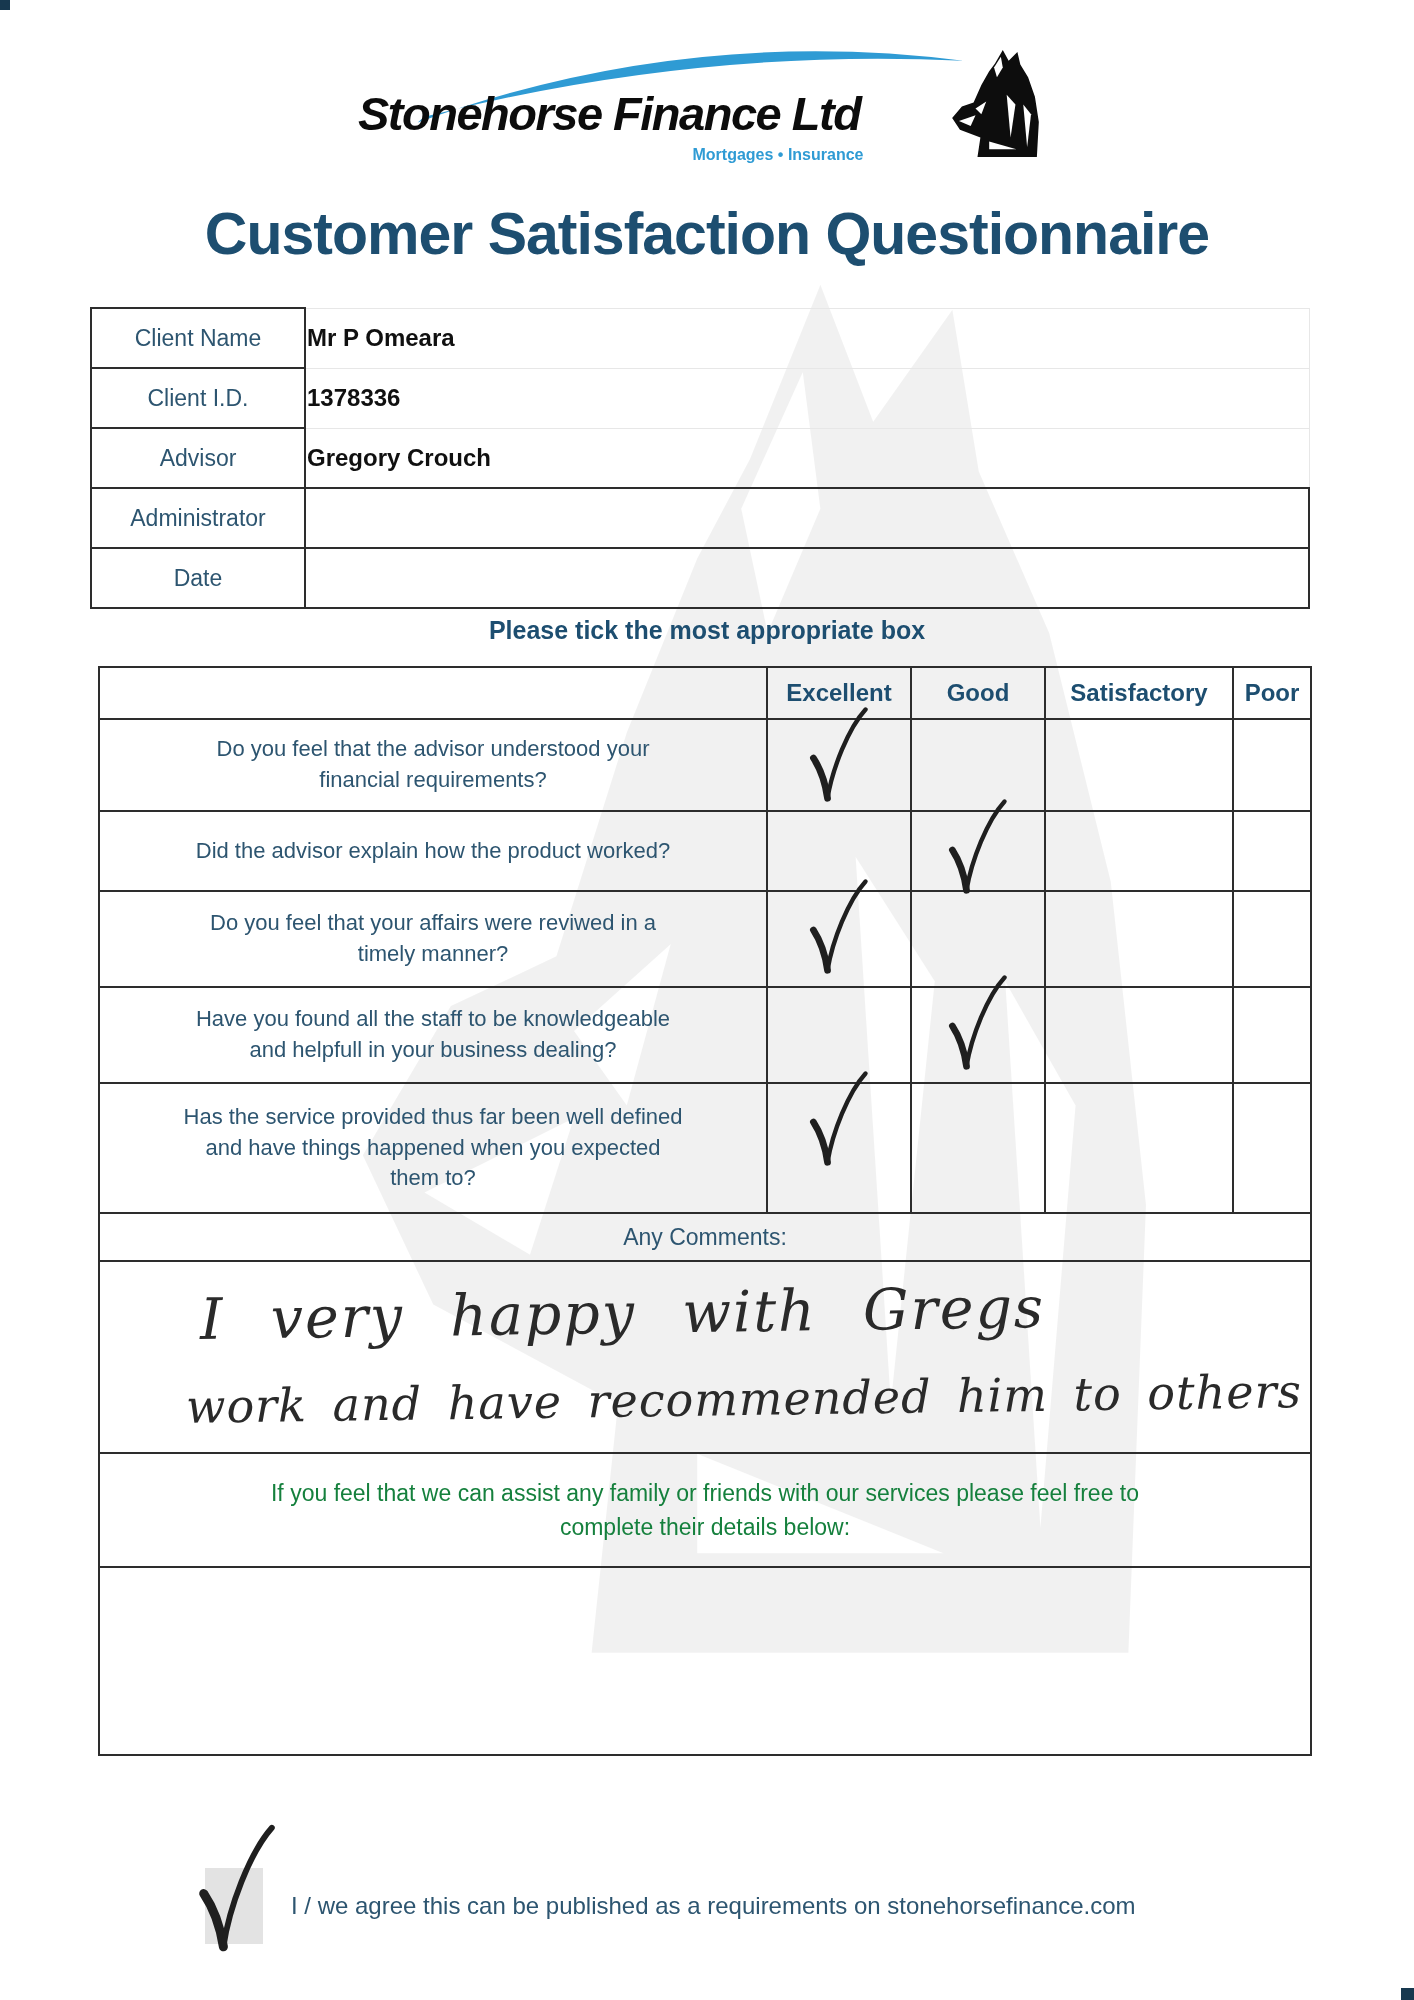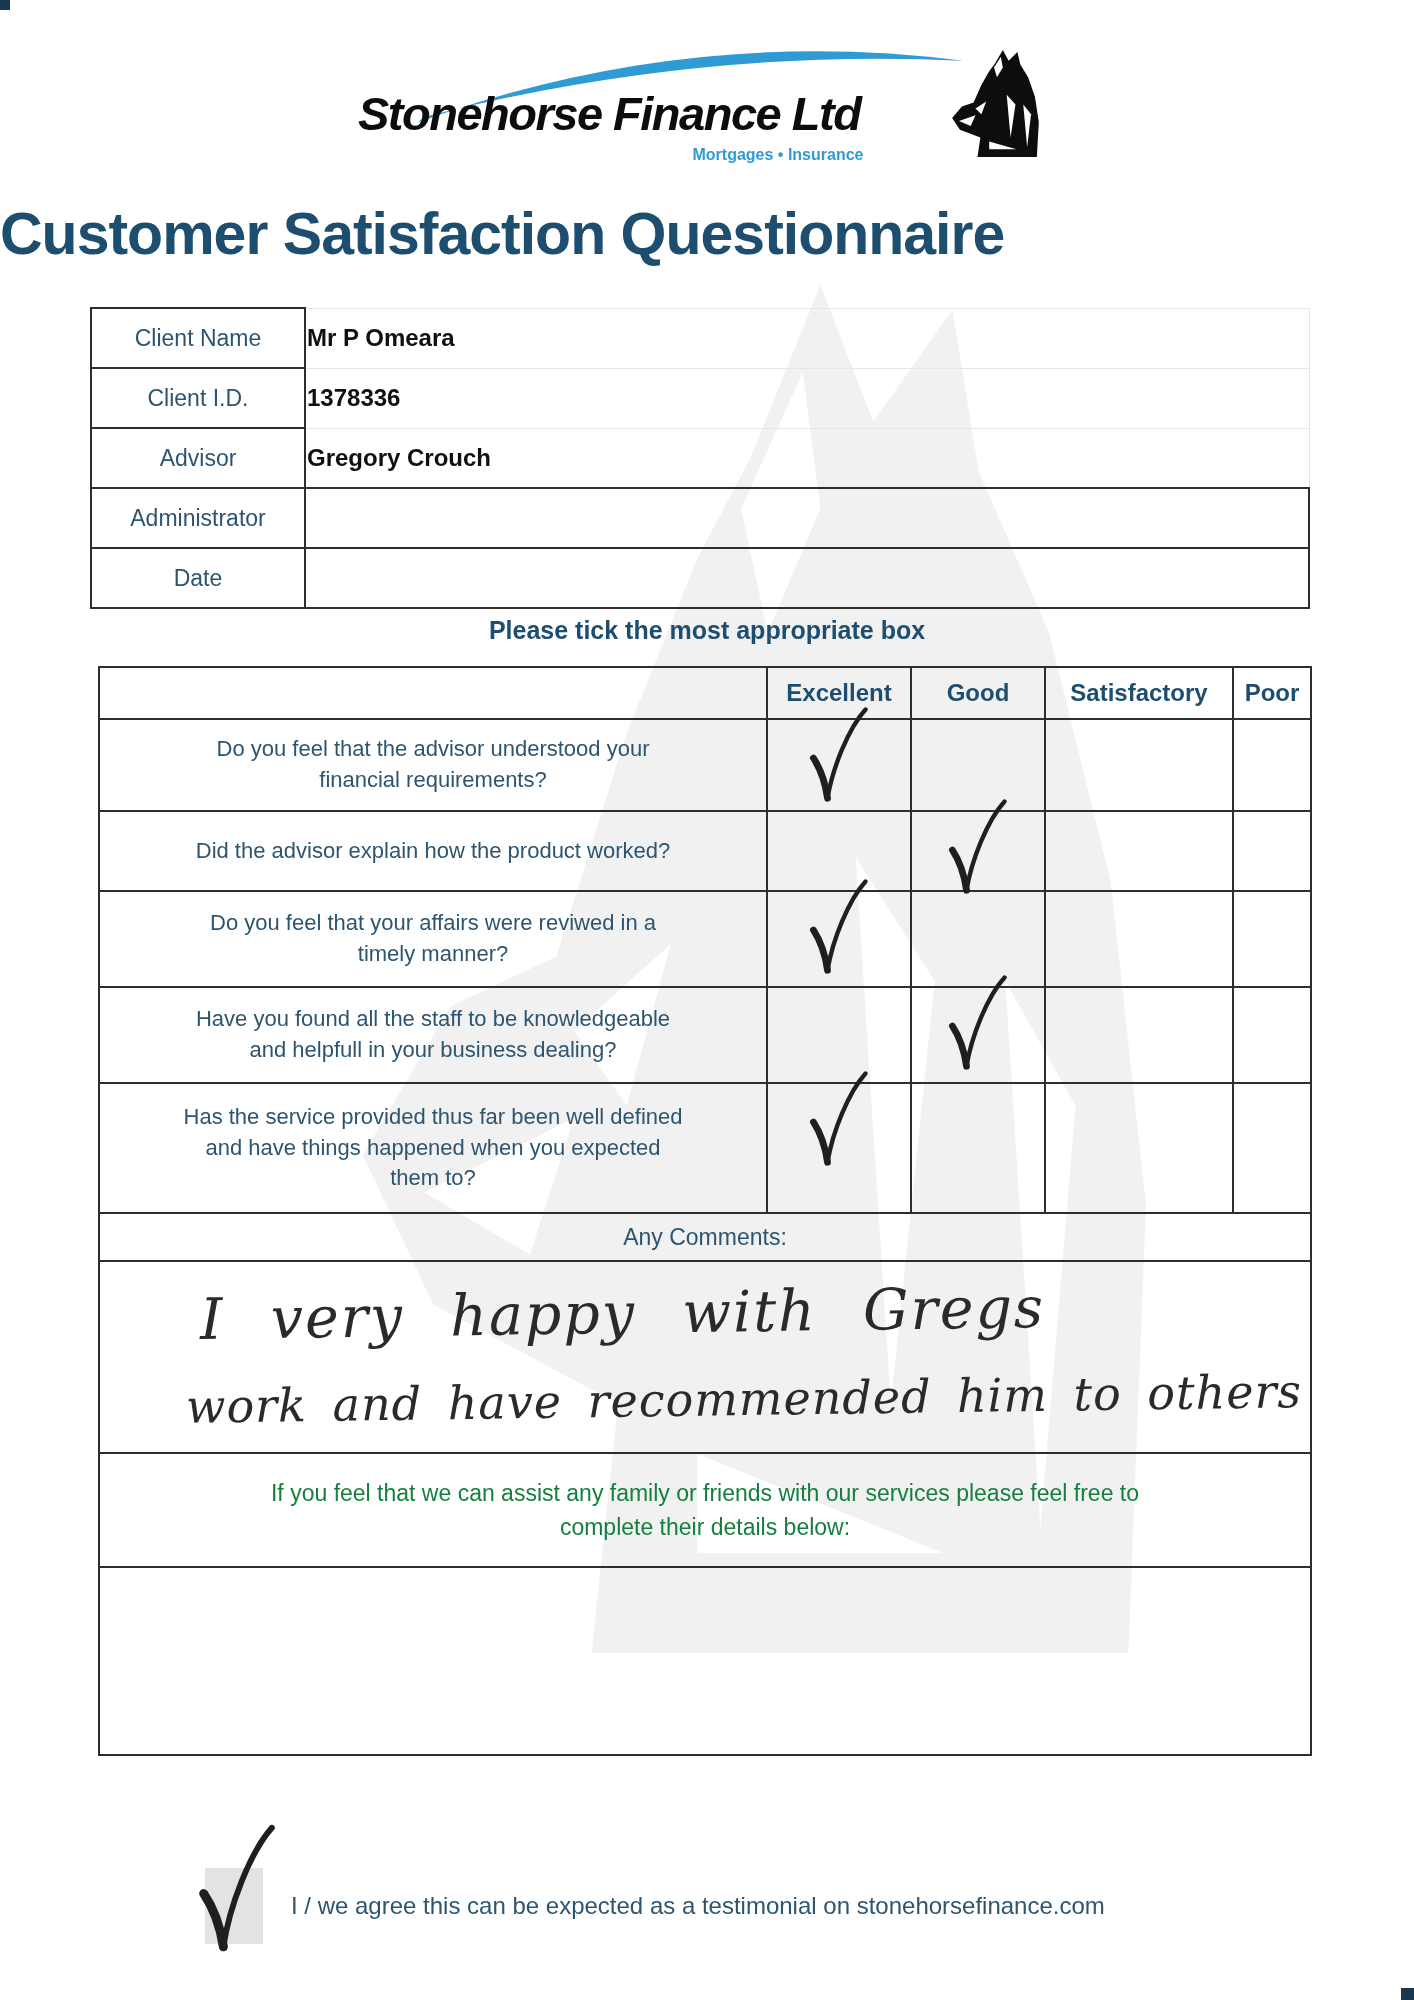--- a/index.html
+++ b/index.html
@@ -19,21 +19,21 @@
   .logo-wrap{position:absolute;left:358px;top:48px;width:712px;height:116px;}
   .swoosh{position:absolute;left:55px;top:-4px;width:555px;height:84px;overflow:visible;}
   .logo-company{position:absolute;left:0;top:38px;width:600px;
                 font-size:47px;font-weight:bold;font-style:italic;letter-spacing:-1.5px;
                 color:#0c0c0c;white-space:nowrap;}
   .logo-tagline{position:absolute;left:252px;top:98px;width:336px;text-align:center;
                 font-size:16px;font-weight:bold;color:var(--logo-blue);}
   .logo-horse{position:absolute;left:588px;top:0px;width:98px;height:112px;color:#0d0d0d;}
 
   
-  .page-title{position:absolute;left:0;top:200px;width:100%;text-align:left;
+  .page-title{position:absolute;left:0;top:200px;width:100%;text-align:center;
               font-size:59px;font-weight:bold;letter-spacing:-1px;color:var(--accent);}
 
   
   .client-table{position:absolute;left:90px;top:307px;border-collapse:collapse;table-layout:fixed;}
   .client-table td{height:56px;}
   .ci-lbl{width:210px;border:2px solid var(--border-dark);color:#2d5570;
           font-size:23px;text-align:center;vertical-align:middle;}
   .ci-val{width:1000px;font-size:24px;font-weight:bold;color:#101010;
           padding-left:1px;vertical-align:middle;}
   .ci-val.light{border-top:1px solid var(--border-light);border-bottom:1px solid var(--border-light);
@@ -238,16 +238,16 @@
     </tbody>
   </table>
 
   <div class="consent">
     <div class="consent-box">
       <svg class="consent-tick" viewBox="0 0 64 104" aria-hidden="true">
         <path d="M7,56 C14,66 20,80 23,97"></path>
         <path class="thin" d="M23,97 C27,66 42,24 59,4"></path>
       </svg>
     </div>
-    <div class="consent-label">I / we agree this can be expected as a testimonial on stonehorsefinance.com</div>
+    <div class="consent-label">I / we agree this can be published as a requirements on stonehorsefinance.com</div>
   </div>
 
 </div>
 
 </body></html>

